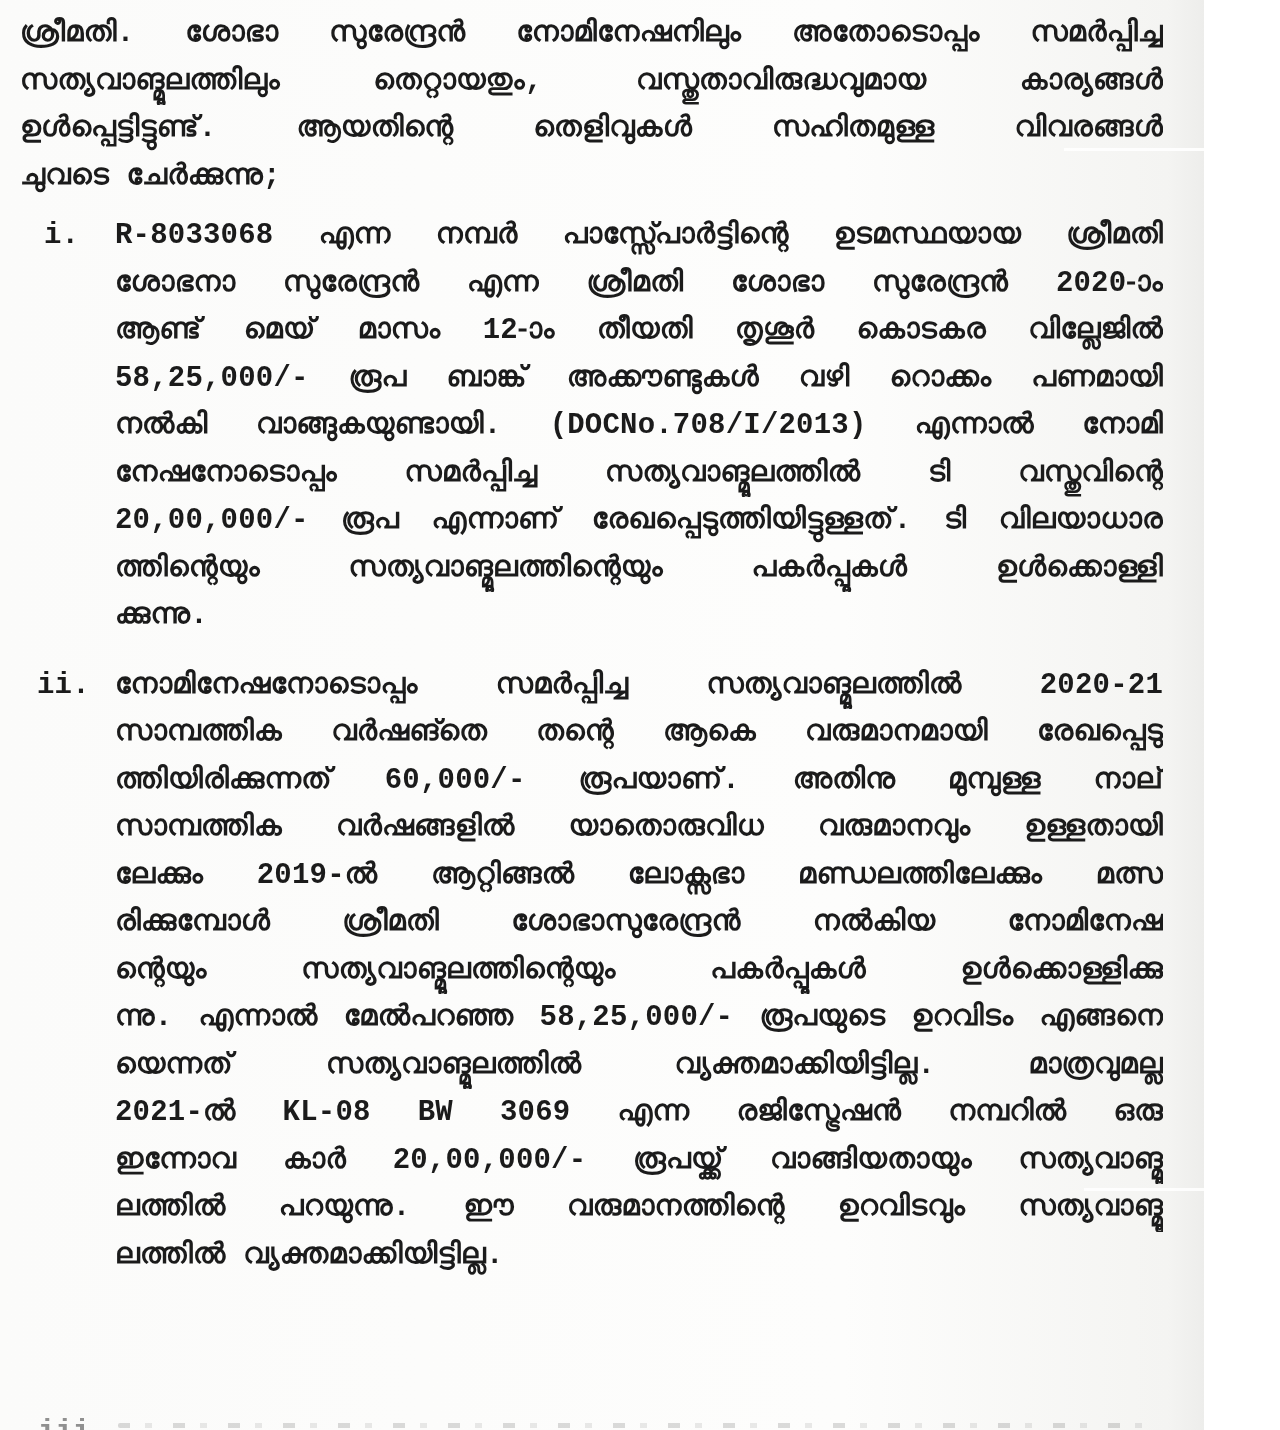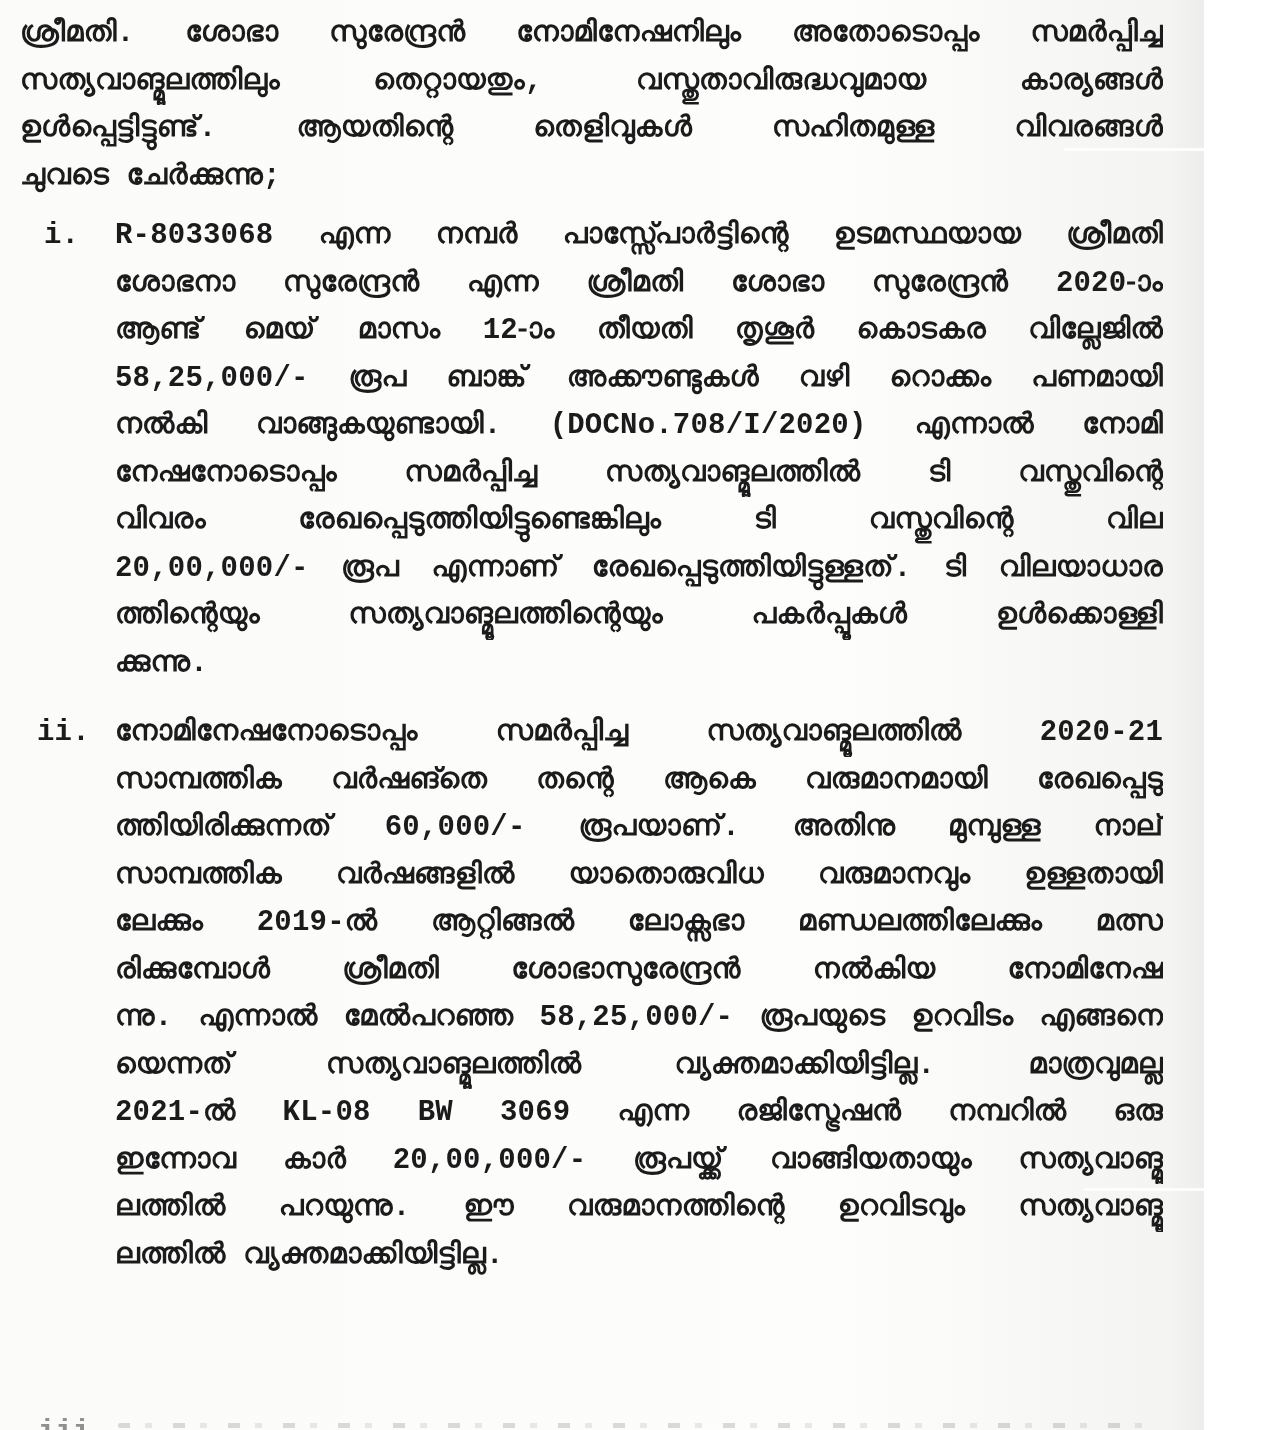--- a/index.html
+++ b/index.html
@@ -82,36 +82,36 @@
       <div class="tline">ഉൾപ്പെട്ടിട്ടുണ്ട്. ആയതിന്റെ തെളിവുകൾ സഹിതമുള്ള വിവരങ്ങൾ</div>
       <div class="tline unjust">ചുവടെ ചേർക്കുന്നു;</div>
     </div>
 
     <div class="item item-i">
       <span class="marker">i.</span>
       <div class="tline">R-8033068 എന്ന നമ്പർ പാസ്സ്പോർട്ടിന്റെ ഉടമസ്ഥയായ ശ്രീമതി</div>
       <div class="tline">ശോഭനാ സുരേന്ദ്രൻ എന്ന ശ്രീമതി ശോഭാ സുരേന്ദ്രൻ 2020-ാം</div>
       <div class="tline">ആണ്ട് മെയ് മാസം 12-ാം തീയതി തൃശൂർ കൊടകര വില്ലേജിൽ</div>
       <div class="tline">58,25,000/- രൂപ ബാങ്ക് അക്കൗണ്ടുകൾ വഴി റൊക്കം പണമായി</div>
-      <div class="tline">നൽകി വാങ്ങുകയുണ്ടായി. (DOCNo.708/I/2020) എന്നാൽ നോമി</div>
+      <div class="tline">നൽകി വാങ്ങുകയുണ്ടായി. (DOCNo.708/I/2013) എന്നാൽ നോമി</div>
       <div class="tline">നേഷനോടൊപ്പം സമർപ്പിച്ച സത്യവാങ്മൂലത്തിൽ ടി വസ്തുവിന്റെ</div>
-      <div class="tline">വിവരം രേഖപ്പെടുത്തിയിട്ടുണ്ടെങ്കിലും ടി വസ്തുവിന്റെ വില</div>
       <div class="tline">20,00,000/- രൂപ എന്നാണ് രേഖപ്പെടുത്തിയിട്ടുള്ളത്. ടി വിലയാധാര</div>
       <div class="tline">ത്തിന്റെയും സത്യവാങ്മൂലത്തിന്റെയും പകർപ്പൂകൾ ഉൾക്കൊള്ളി</div>
       <div class="tline unjust">ക്കുന്നു.</div>
     </div>
 
     <div class="item item-ii">
       <span class="marker">ii.</span>
       <div class="tline">നോമിനേഷനോടൊപ്പം സമർപ്പിച്ച സത്യവാങ്മൂലത്തിൽ 2020-21</div>
       <div class="tline">സാമ്പത്തിക വർഷങ്തെ തന്റെ ആകെ വരുമാനമായി രേഖപ്പെടു</div>
       <div class="tline">ത്തിയിരിക്കുന്നത് 60,000/- രൂപയാണ്. അതിനു മുമ്പുള്ള നാല്</div>
       <div class="tline">സാമ്പത്തിക വർഷങ്ങളിൽ യാതൊരുവിധ വരുമാനവും ഉള്ളതായി</div>
       <div class="tline">ലേക്കും 2019-ൽ ആറ്റിങ്ങൽ ലോക്സഭാ മണ്ഡലത്തിലേക്കും മത്സ</div>
       <div class="tline">രിക്കുമ്പോൾ ശ്രീമതി ശോഭാസുരേന്ദ്രൻ നൽകിയ നോമിനേഷ</div>
+      <div class="tline">ന്റെയും സത്യവാങ്മൂലത്തിന്റെയും പകർപ്പൂകൾ ഉൾക്കൊള്ളിക്കു</div>
       <div class="tline">ന്നു. എന്നാൽ മേൽപറഞ്ഞ 58,25,000/- രൂപയുടെ ഉറവിടം എങ്ങനെ</div>
       <div class="tline">യെന്നത് സത്യവാങ്മൂലത്തിൽ വ്യക്തമാക്കിയിട്ടില്ല. മാത്രവുമല്ല</div>
       <div class="tline">2021-ൽ KL-08 BW 3069 എന്ന രജിസ്ട്രേഷൻ നമ്പറിൽ ഒരു</div>
       <div class="tline">ഇന്നോവ കാർ 20,00,000/- രൂപയ്ക്ക് വാങ്ങിയതായും സത്യവാങ്മൂ</div>
       <div class="tline">ലത്തിൽ പറയുന്നു. ഈ വരുമാനത്തിന്റെ ഉറവിടവും സത്യവാങ്മൂ</div>
       <div class="tline unjust">ലത്തിൽ വ്യക്തമാക്കിയിട്ടില്ല.</div>
     </div>
 
   </div>
 

